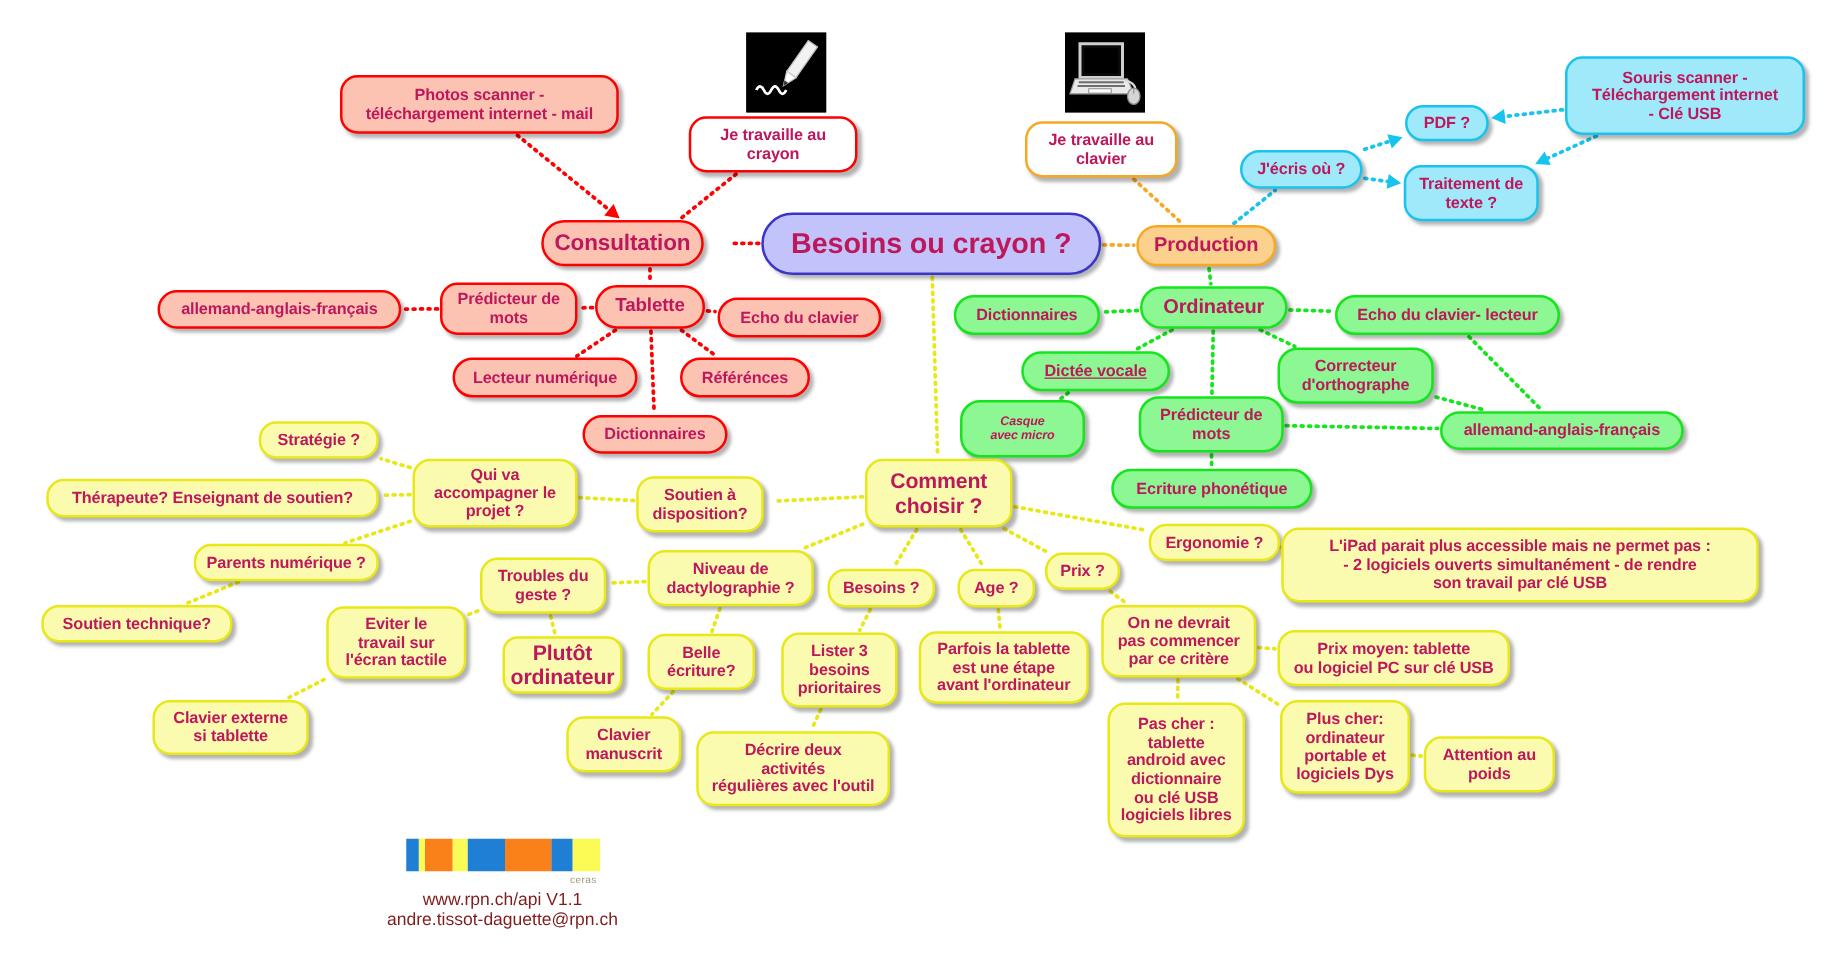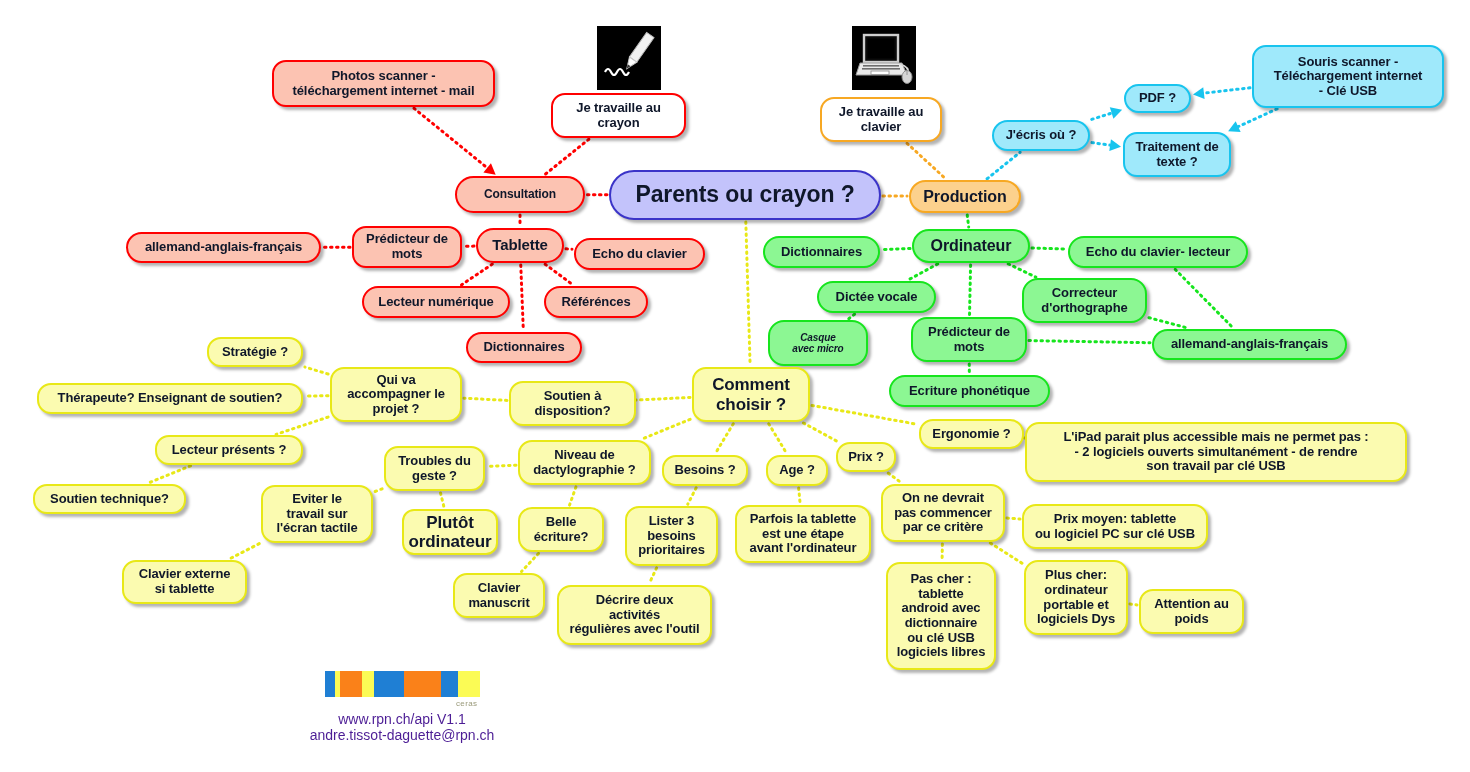--- a/index.html
+++ b/index.html
@@ -9,21 +9,21 @@
   }
   #canvas{position:absolute;left:0;top:0;width:1470px;height:772px;}
   svg#links{position:absolute;left:0;top:0;width:1470px;height:772px;pointer-events:none;}
 
   .node{
     position:absolute;
     box-sizing:border-box;
     display:flex;align-items:center;justify-content:center;
     text-align:center;
     font-weight:bold;
-    color:#0f172a;
+    color:#be185d;
     border-style:solid;
     border-width:2.5px;
     border-radius:14px;
     line-height:1.12;
     letter-spacing:-0.1px;
     box-shadow:3px 3px 3px rgba(0,0,0,0.30);
     padding:2px 7px;
     z-index:5;
   }
 
@@ -45,21 +45,21 @@
   }
 
   
   #footer{position:absolute;z-index:7;text-align:center;}
   #logo-bars{position:relative;height:26px;width:155px;margin:0 auto;}
   #logo-bars i{position:absolute;top:0;bottom:0;display:block;}
   #logo-ceras{
     position:absolute;right:2px;bottom:-11px;font-size:8px;color:#9a9a7a;
     font-family:"Liberation Sans", sans-serif;letter-spacing:.4px;
   }
-  .footline{font-size:14px;color:#4c1d95;font-family:"Liberation Sans", sans-serif;}
+  .footline{font-size:14px;color:#7f1d1d;font-family:"Liberation Sans", sans-serif;}
 </style>
 </head>
 <body>
 
 <div id="canvas">
   <svg id="links">
       <line x1="607.0000049382534" y1="194.69333334430723" x2="586.9999950617466" y2="194.648888877915" stroke="#ff0000" stroke-width="3" stroke-linecap="round" stroke-dasharray="1.5 4.5"></line>
       <line x1="882.9999535140174" y1="195.94090877395922" x2="907.0000464859826" y2="196.10454577149534" stroke="#f7a823" stroke-width="3" stroke-linecap="round" stroke-dasharray="1.5 4.5"></line>
       <line x1="413.95035493419306" y1="108.26182708934383" x2="490.26732171505006" y2="170.3217780979528" stroke="#ff0000" stroke-width="3" stroke-linecap="round" stroke-dasharray="1.5 4.5"></line>
       <polygon points="495.6982937144556,174.73817291065617 490.9493904119927,163.14300506263186 483.3784278759298,172.45324277589845" fill="#ff0000"></polygon>
@@ -114,55 +114,55 @@
       <line x1="803.3572490191451" y1="422.9550266408397" x2="836.6427509808549" y2="441.0449733591603" stroke="#e8e817" stroke-width="3" stroke-linecap="round" stroke-dasharray="1.5 4.5"></line>
       <line x1="811.9686617229439" y1="405.42182375535725" x2="917.0313382770561" y2="424.24257533761323" stroke="#e8e817" stroke-width="3" stroke-linecap="round" stroke-dasharray="1.5 4.5"></line>
       <line x1="1025.994602081846" y1="438.01187254590275" x2="1023.0053979181539" y2="437.79180843569236" stroke="#e8e817" stroke-width="3" stroke-linecap="round" stroke-dasharray="1.5 4.5"></line>
       <line x1="888.2424721686064" y1="473.1763433953501" x2="901.5075278313936" y2="482.8236566046499" stroke="#e8e817" stroke-width="3" stroke-linecap="round" stroke-dasharray="1.5 4.5"></line>
       <line x1="1006.9938678932317" y1="518.0227745148758" x2="1020.0061321067683" y2="519.0440859502405" stroke="#e8e817" stroke-width="3" stroke-linecap="round" stroke-dasharray="1.5 4.5"></line>
       <line x1="942.3980655714909" y1="543.9996230682214" x2="942.087371321713" y2="560.0003769317786" stroke="#e8e817" stroke-width="3" stroke-linecap="round" stroke-dasharray="1.5 4.5"></line>
       <line x1="990.3330768903254" y1="543.0725187761842" x2="1022.3118935238758" y2="563.3898872388534" stroke="#e8e817" stroke-width="3" stroke-linecap="round" stroke-dasharray="1.5 4.5"></line>
       <line x1="1129.9854675640674" y1="604.0436930380687" x2="1137.0145324359326" y2="604.8957009013252" stroke="#e8e817" stroke-width="3" stroke-linecap="round" stroke-dasharray="1.5 4.5"></line>
     </svg>
   <div id="nodes-layer">
-      <div class="node c-center pill" style="left: 609px; top: 170px; width: 272px; min-height: 50px; font-size: 23px;">Parents ou crayon ?</div>
-      <div class="node c-red pill" style="left: 455px; top: 176px; width: 130px; min-height: 37px; font-size: 12px;">Consultation</div>
+      <div class="node c-center pill" style="left: 609px; top: 170px; width: 272px; min-height: 50px; font-size: 23px;">Besoins ou crayon ?</div>
+      <div class="node c-red pill" style="left: 433px; top: 176px; width: 130px; min-height: 37px; font-size: 18px;">Consultation</div>
       <div class="node c-red" style="left: 272px; top: 60px; width: 223px; min-height: 47px; font-size: 13px;">Photos scanner -<br>téléchargement internet - mail</div>
       <div class="node c-red-white" style="left: 551px; top: 93px; width: 135px; min-height: 45px; font-size: 13px;">Je travaille au<br>crayon</div>
       <div class="node c-red pill" style="left: 476px; top: 228px; width: 88px; min-height: 35px; font-size: 15px;">Tablette</div>
       <div class="node c-red" style="left: 352px; top: 226px; width: 110px; min-height: 42px; font-size: 13px;">Prédicteur de<br>mots</div>
       <div class="node c-red pill" style="left: 126px; top: 232px; width: 195px; min-height: 31px; font-size: 13px;">allemand-anglais-français</div>
       <div class="node c-red pill" style="left: 574px; top: 238px; width: 131px; min-height: 32px; font-size: 13px; text-align: right;">Echo du clavier</div>
       <div class="node c-red pill" style="left: 362px; top: 286px; width: 148px; min-height: 32px; font-size: 13px;">Lecteur numérique</div>
       <div class="node c-red pill" style="left: 544px; top: 286px; width: 104px; min-height: 32px; font-size: 13px;">Référénces</div>
       <div class="node c-red pill" style="left: 466px; top: 332px; width: 116px; min-height: 31px; font-size: 13px;">Dictionnaires</div>
       <div class="node c-orange pill" style="left: 909px; top: 180px; width: 112px; min-height: 33px; font-size: 16px;">Production</div>
       <div class="node c-orange-white" style="left: 820px; top: 97px; width: 122px; min-height: 45px; font-size: 13px;">Je travaille au<br>clavier</div>
       <div class="node c-cyan pill" style="left: 992px; top: 120px; width: 98px; min-height: 31px; font-size: 13px;">J'écris où ?</div>
       <div class="node c-cyan pill" style="left: 1124px; top: 84px; width: 67px; min-height: 29px; font-size: 13px;">PDF ?</div>
       <div class="node c-cyan" style="left: 1123px; top: 132px; width: 108px; min-height: 45px; font-size: 13px;">Traitement de<br>texte ?</div>
       <div class="node c-cyan" style="left: 1252px; top: 45px; width: 192px; min-height: 63px; font-size: 13px;">Souris scanner -<br>Téléchargement internet<br>- Clé USB</div>
       <div class="node c-green pill" style="left: 912px; top: 229px; width: 118px; min-height: 34px; font-size: 16px;">Ordinateur</div>
       <div class="node c-green pill" style="left: 763px; top: 236px; width: 117px; min-height: 32px; font-size: 13px;">Dictionnaires</div>
       <div class="node c-green pill" style="left: 1068px; top: 236px; width: 180px; min-height: 32px; font-size: 13px;">Echo du clavier- lecteur</div>
-      <div class="node c-green pill" style="left: 817px; top: 281px; width: 119px; min-height: 32px; font-size: 13px;">Dictée vocale</div>
+      <div class="node c-green pill" style="left: 817px; top: 281px; width: 119px; min-height: 32px; font-size: 13px; text-decoration: underline;">Dictée vocale</div>
       <div class="node c-green" style="left: 1022px; top: 278px; width: 125px; min-height: 45px; font-size: 13px;">Correcteur<br>d'orthographe</div>
       <div class="node c-green" style="left: 768px; top: 320px; width: 100px; min-height: 46px; font-size: 10px; font-style: italic;">Casque<br>avec micro</div>
       <div class="node c-green" style="left: 911px; top: 317px; width: 116px; min-height: 45px; font-size: 13px;">Prédicteur de<br>mots</div>
       <div class="node c-green pill" style="left: 1152px; top: 329px; width: 195px; min-height: 31px; font-size: 13px;">allemand-anglais-français</div>
       <div class="node c-green pill" style="left: 889px; top: 375px; width: 161px; min-height: 32px; font-size: 13px;">Ecriture phonétique</div>
       <div class="node c-yellow" style="left: 692px; top: 367px; width: 118px; min-height: 55px; font-size: 17px;">Comment<br>choisir ?</div>
       <div class="node c-yellow" style="left: 330px; top: 367px; width: 132px; min-height: 55px; font-size: 13px;">Qui va<br>accompagner le<br>projet ?</div>
       <div class="node c-yellow" style="left: 207px; top: 337px; width: 96px; min-height: 30px; font-size: 13px;">Stratégie ?</div>
       <div class="node c-yellow" style="left: 37px; top: 383px; width: 266px; min-height: 31px; font-size: 13px;">Thérapeute? Enseignant de soutien?</div>
-      <div class="node c-yellow" style="left: 155px; top: 435px; width: 148px; min-height: 30px; font-size: 13px;">Lecteur présents ?</div>
+      <div class="node c-yellow" style="left: 155px; top: 435px; width: 148px; min-height: 30px; font-size: 13px;">Parents numérique ?</div>
       <div class="node c-yellow" style="left: 33px; top: 484px; width: 153px; min-height: 30px; font-size: 13px;">Soutien technique?</div>
       <div class="node c-yellow" style="left: 261px; top: 485px; width: 112px; min-height: 58px; font-size: 13px;">Eviter le<br>travail sur<br>l'écran tactile</div>
       <div class="node c-yellow" style="left: 122px; top: 560px; width: 125px; min-height: 44px; font-size: 13px;">Clavier externe<br>si tablette</div>
-      <div class="node c-yellow" style="left: 509px; top: 381px; width: 127px; min-height: 45px; font-size: 13px;">Soutien à<br>disposition?</div>
+      <div class="node c-yellow" style="left: 509px; top: 381px; width: 102px; min-height: 45px; font-size: 13px;">Soutien à<br>disposition?</div>
       <div class="node c-yellow" style="left: 384px; top: 446px; width: 101px; min-height: 45px; font-size: 13px;">Troubles du<br>geste ?</div>
       <div class="node c-yellow" style="left: 402px; top: 509px; width: 96px; min-height: 45px; font-size: 17px; border-radius: 12px;">Plutôt<br>ordinateur</div>
       <div class="node c-yellow" style="left: 518px; top: 440px; width: 133px; min-height: 45px; font-size: 13px;">Niveau de<br>dactylographie ?</div>
       <div class="node c-yellow" style="left: 518px; top: 507px; width: 86px; min-height: 45px; font-size: 13px;">Belle<br>écriture?</div>
       <div class="node c-yellow" style="left: 453px; top: 573px; width: 92px; min-height: 45px; font-size: 13px;">Clavier<br>manuscrit</div>
       <div class="node c-yellow" style="left: 662px; top: 455px; width: 86px; min-height: 31px; font-size: 13px;">Besoins ?</div>
       <div class="node c-yellow" style="left: 625px; top: 506px; width: 93px; min-height: 60px; font-size: 13px;">Lister 3<br>besoins<br>prioritaires</div>
       <div class="node c-yellow" style="left: 557px; top: 585px; width: 155px; min-height: 60px; font-size: 13px;">Décrire deux<br>activités<br>régulières avec l'outil</div>
       <div class="node c-yellow" style="left: 766px; top: 455px; width: 62px; min-height: 31px; font-size: 13px;">Age ?</div>
       <div class="node c-yellow" style="left: 735px; top: 505px; width: 136px; min-height: 58px; font-size: 13px;">Parfois la tablette<br>est une étape<br>avant l'ordinateur</div>

